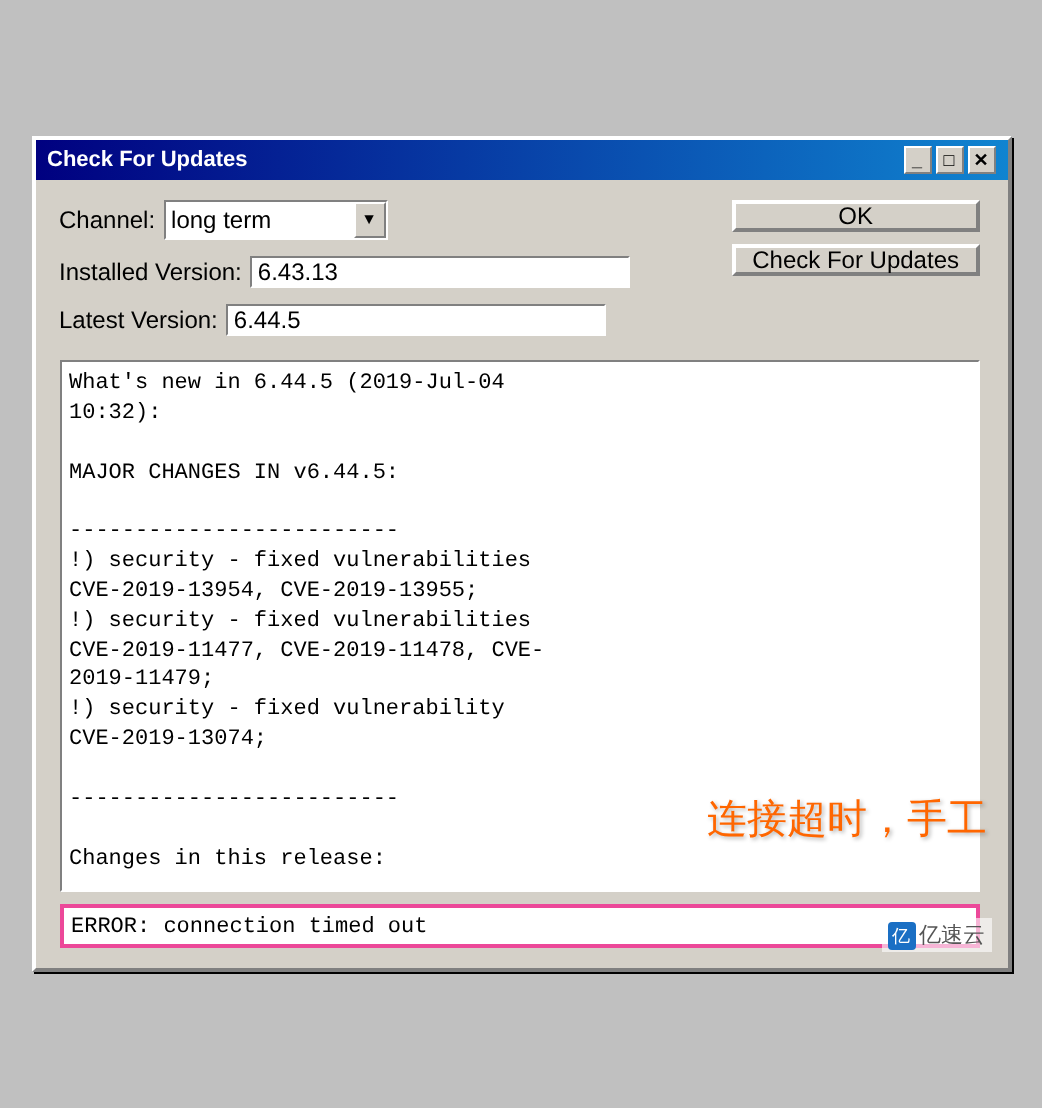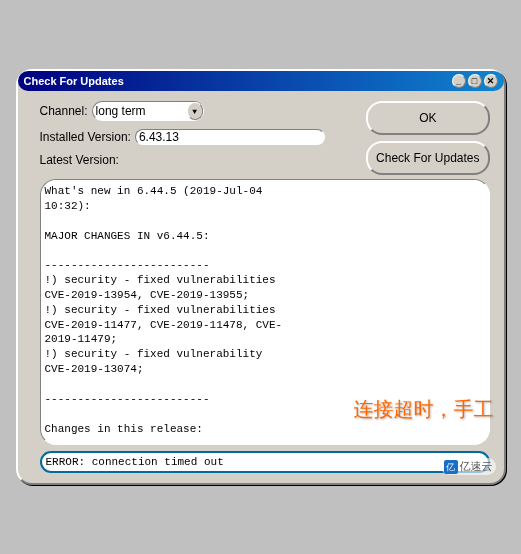--- a/index.html
+++ b/index.html
@@ -1,19 +1,18 @@
 <!DOCTYPE html>
 <html><head>
   <meta charset="utf-8">
   <style>
     * {
       box-sizing: border-box;
       margin: 0;
       padding: 0;
-      border-radius: 16px;
     }
 
     body {
       background: #c0c0c0;
       font-family: 'Courier New', Courier, monospace;
       font-size: 12px;
       display: flex;
       justify-content: center;
       align-items: center;
       width: 521px;
@@ -57,21 +56,21 @@
       display: flex;
       align-items: center;
       justify-content: center;
       cursor: pointer;
       color: #000;
       font-family: Arial, sans-serif;
       line-height: 1;
     }
 
     .content {
-      padding: 10px 14px 10px 22px;
+      padding: 10px 14px 10px 12px;
     }
 
     .form-row {
       display: flex;
       align-items: center;
       margin-bottom: 8px;
     }
 
     .form-label {
       text-align: right;
@@ -151,21 +150,21 @@
     .win-button {
       background: #d4d0c8;
       border: 2px solid;
       border-color: #ffffff #808080 #808080 #ffffff;
       padding: 3px 8px;
       font-size: 12px;
       font-family: Arial, sans-serif;
       cursor: pointer;
       text-align: center;
       min-width: 100px;
-      height: 34px;
+      height: 16px;
       display: flex;
       align-items: center;
       justify-content: center;
       white-space: nowrap;
     }
 
     .textarea-container {
       position: relative;
       border: 1px solid;
       border-color: #808080 #ffffff #ffffff #808080;
@@ -182,21 +181,21 @@
       font-size: 11px;
       padding: 4px;
       resize: none;
       overflow-y: scroll;
       color: #000;
       line-height: 1.35;
     }
 
     .error-row {
       margin-top: 6px;
-      border: 2px solid #0369a1;
+      border: 2px solid #ec4899;
       background: white;
       padding: 2px 4px;
     }
 
     .error-text {
       font-family: 'Courier New', Courier, monospace;
       font-size: 11px;
       color: #000;
     }
 
@@ -266,20 +265,21 @@
             </select>
             <div class="select-arrow">▼</div>
           </div>
         </div>
         <div class="form-row">
           <span class="form-label">Installed Version:</span>
           <input class="form-input version-input" type="text" readonly="" value="6.43.13" style="">
         </div>
         <div class="form-row">
           <span class="form-label">Latest Version:</span>
+          <input class="form-input version-input" type="text" readonly="" value="6.44.5" style="">
         </div>
       </div>
 
       <div class="right-col">
         <button class="win-button">OK</button>
         <button class="win-button">Check For Updates</button>
       </div>
     </div>
 
     <div class="textarea-container">

